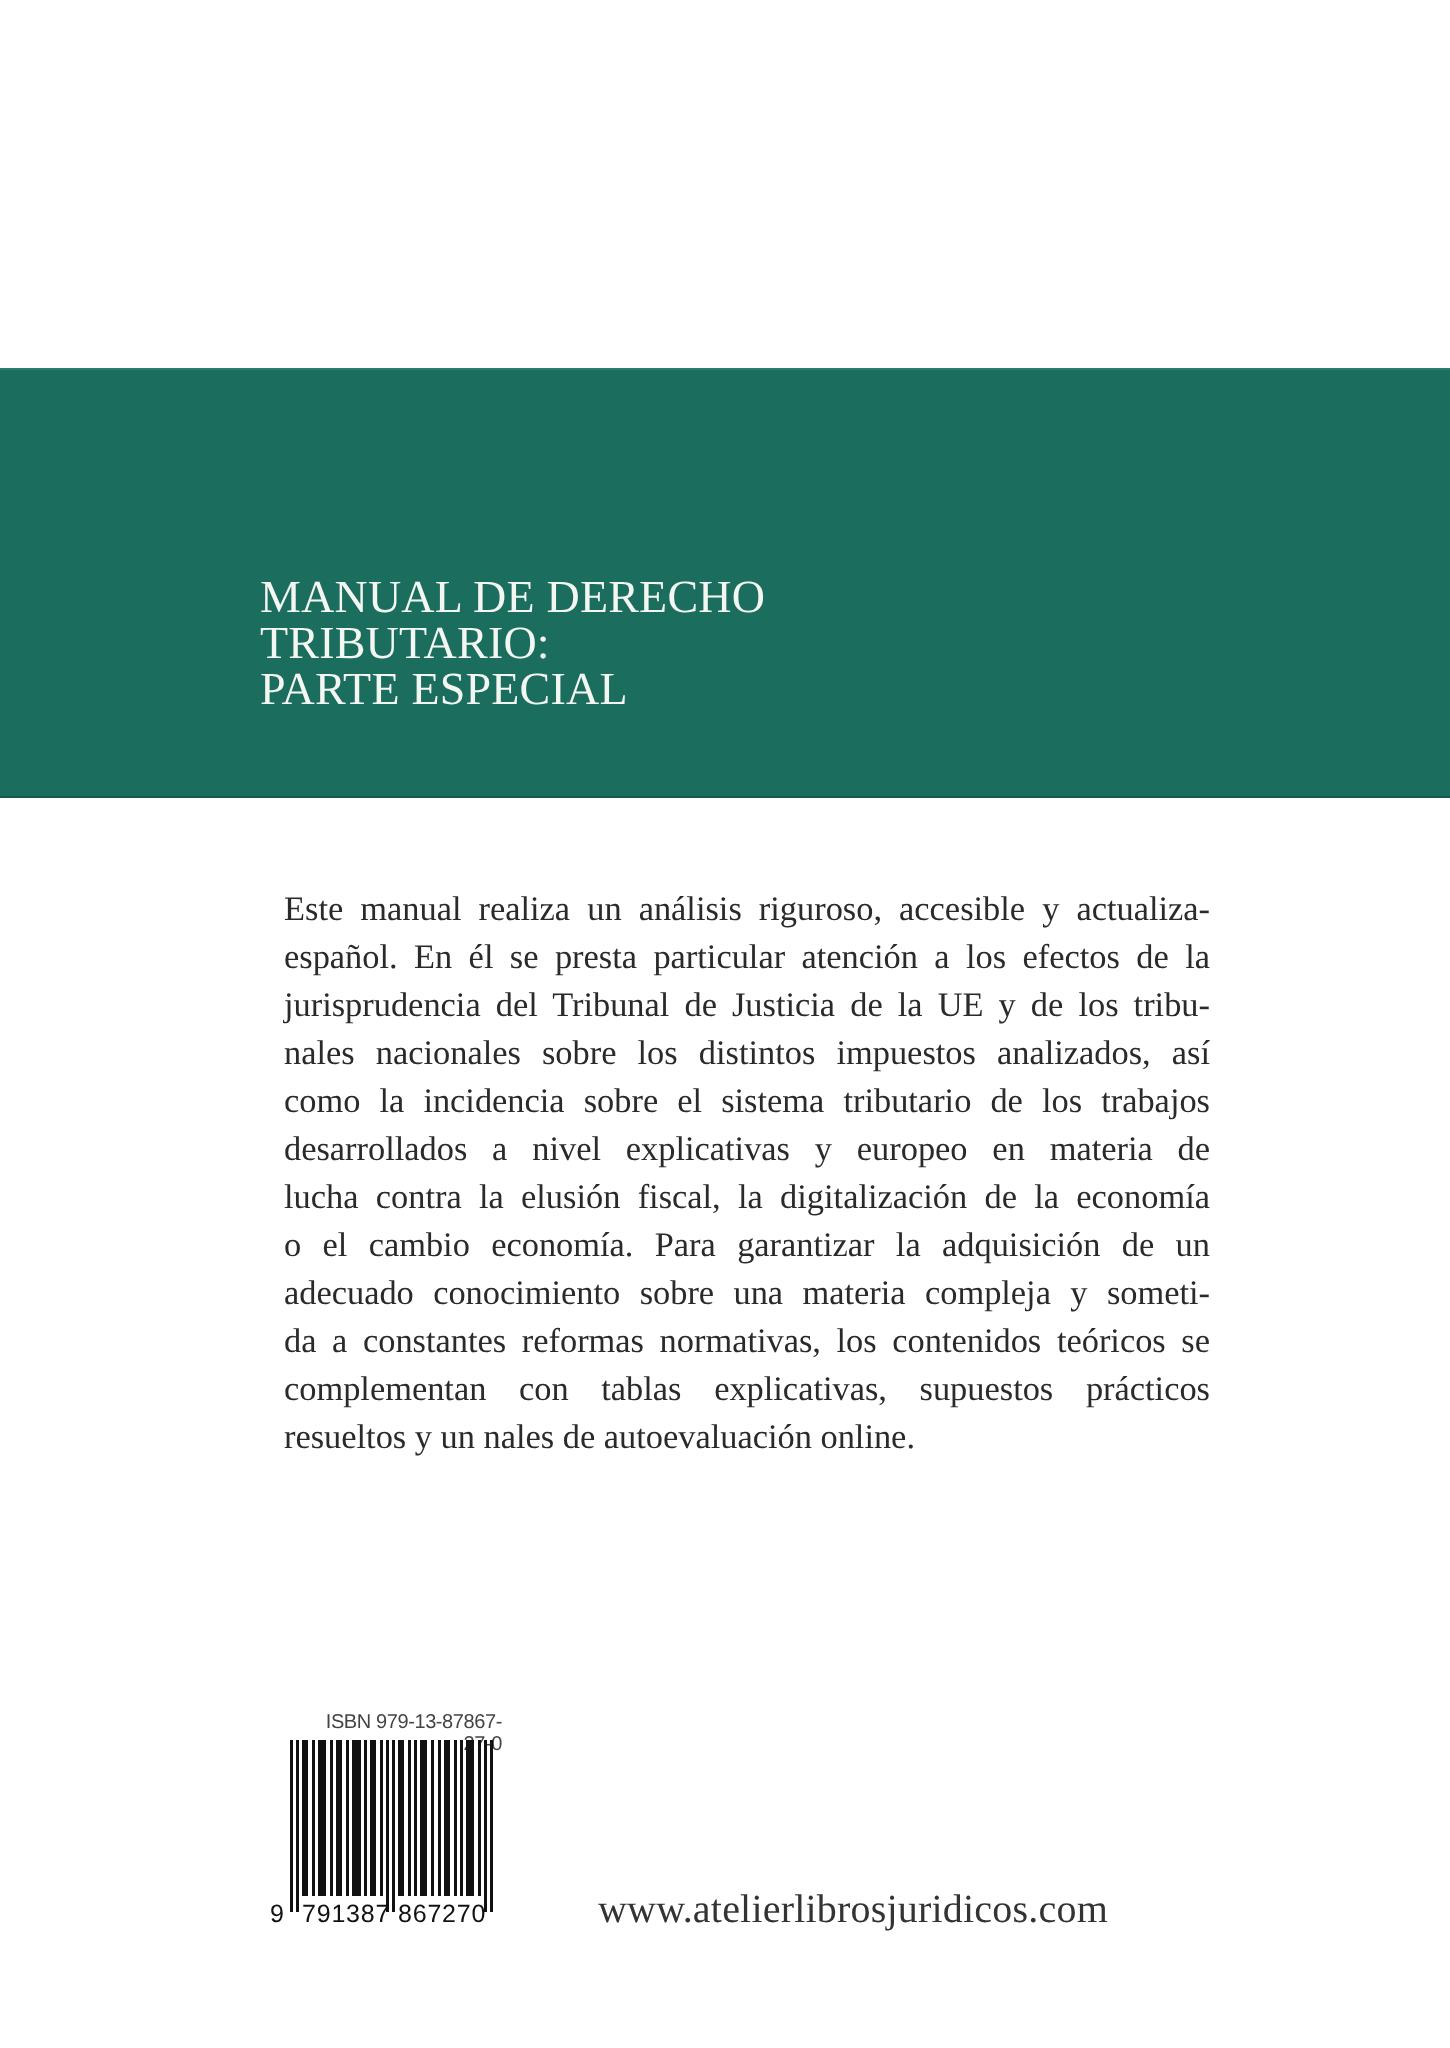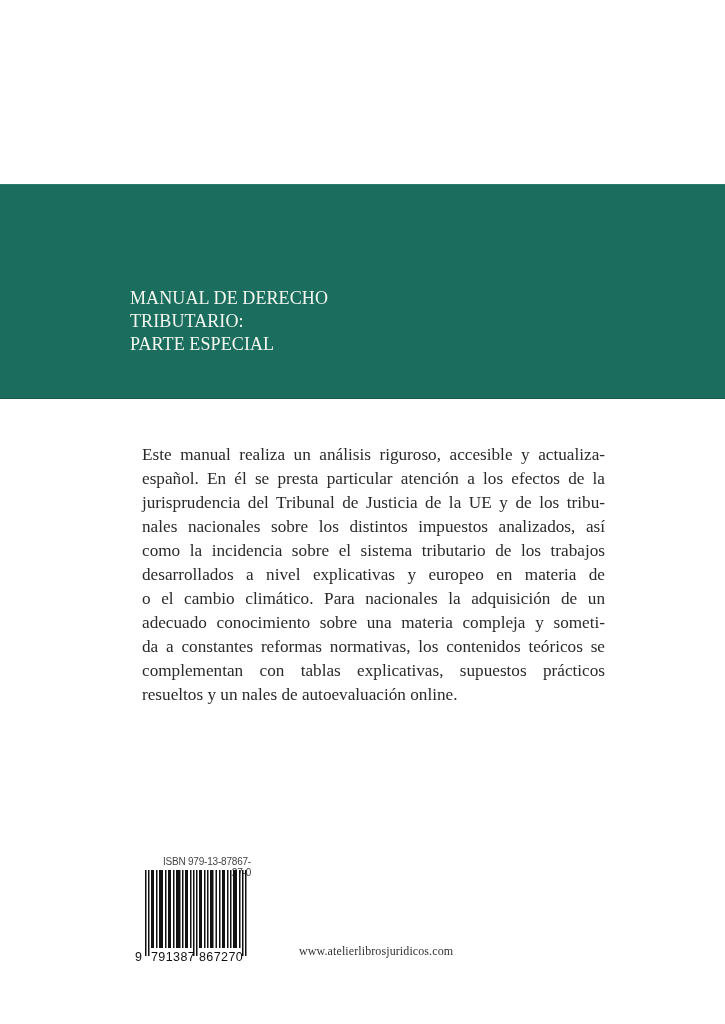--- a/index.html
+++ b/index.html
@@ -9,21 +9,21 @@
   }
   .band {
     position: absolute; left: 0; top: 184px; width: 725px; height: 213px;
     background: #1b6e5e;
     border-top: 1px solid #2a7d6c;
     border-bottom: 1px solid #155a4c;
   }
   .title {
     position: absolute; left: 130px; top: 287px; margin: 0;
     color: #f3f6f1; font-weight: normal;
-    font-size: 18px; line-height: 23px; letter-spacing: 0.1px;
+    font-size: 23px; line-height: 23px; letter-spacing: 0.1px;
   }
   .title span { display: block; }
   .blurb {
     position: absolute; left: 130px; top: 431px; width: 463px; margin: 12px;
     color: #2a2a2a; font-size: 17.2px; line-height: 24px;
     text-align: justify;
   }
   .blurb span { display: block; text-align: justify; text-align-last: justify; white-space: nowrap; }
   .blurb span.last { text-align-last: left; }
   .barcode {
@@ -33,42 +33,43 @@
     position: absolute; left: 21px; top: 0; font-family: "Liberation Sans", sans-serif;
     font-size: 10px; color: #444; letter-spacing: -0.2px; text-align: right;
   }
   .bars { position: absolute; left: 0; top: 14px; }
   .digits {
     position: absolute; top: 94px; font-family: "Liberation Sans", sans-serif;
     font-size: 12.5px; color: #111; letter-spacing: 0.4px;
   }
   .url {
     position: absolute; left: 299px; top: 944px; margin: 0;
-    color: #333; font-size: 12px; letter-spacing: 0.1px;
+    color: #333; font-size: 20px; letter-spacing: 0.1px;
   }
 </style>
 </head>
 <body>
 
 <div class="band"></div>
 
 <h1 class="title">
   <span>MANUAL DE DERECHO</span>
   <span>TRIBUTARIO:</span>
   <span>PARTE ESPECIAL</span>
 </h1>
 
 <p class="blurb">
   <span>Este manual realiza un análisis riguroso, accesible y actualiza-</span>
   <span>español. En él se presta particular atención a los efectos de la</span>
   <span>jurisprudencia del Tribunal de Justicia de la UE y de los tribu-</span>
   <span>nales nacionales sobre los distintos impuestos analizados, así</span>
   <span>como la incidencia sobre el sistema tributario de los trabajos</span>
   <span>desarrollados a nivel explicativas y europeo en materia de</span>
-  <span>o el cambio climático. Para nacionales la adquisición de un</span>
+  <span>lucha contra la elusión fiscal, la digitalización de la economía</span>
+  <span>o el cambio economía. Para garantizar la adquisición de un</span>
   <span>adecuado conocimiento sobre una materia compleja y someti-</span>
   <span>da a constantes reformas normativas, los contenidos teóricos se</span>
   <span>complementan con tablas explicativas, supuestos prácticos</span>
   <span class="last">resueltos y un nales de autoevaluación online.</span>
 </p>
 
 <div class="barcode">
   <div class="isbn-text">ISBN 979-13-87867-27-0</div>
   <svg class="bars" width="116" height="86" viewBox="0 0 116 86">
     <g fill="#111">

